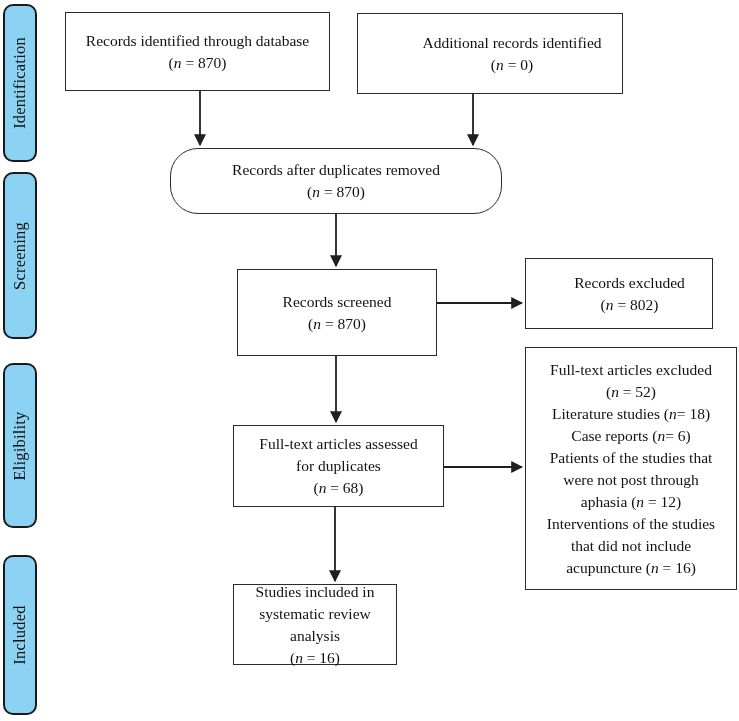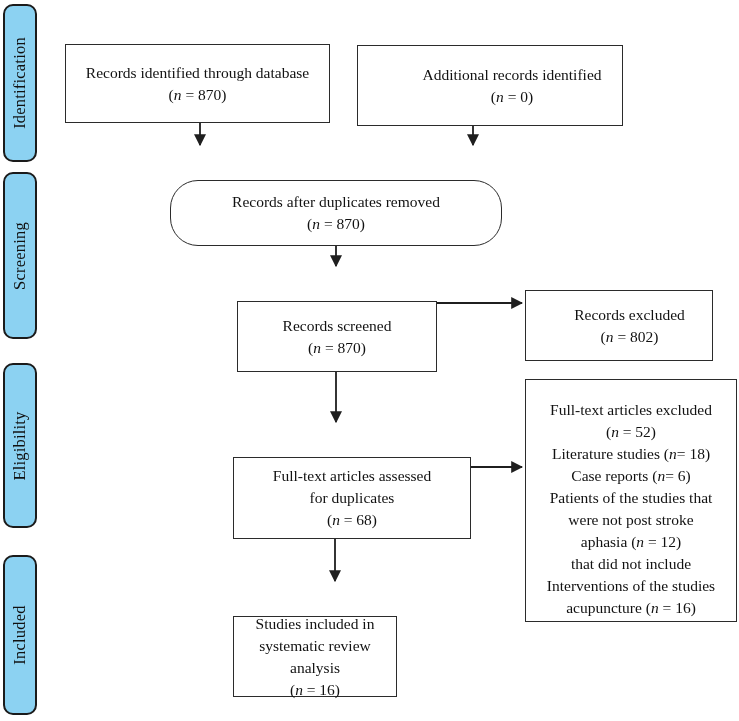--- a/index.html
+++ b/index.html
@@ -34,30 +34,29 @@
   
   .fbox{
     position:absolute;
     background:#ffffff;
     border:1.7px solid #2b2b2b;
     box-sizing:border-box;
     display:flex;flex-direction:column;justify-content:center;
     text-align:center;
     font-size:15.5px;line-height:22px;
     padding:2px 4px;
-    margin-top:32px;
   }
   .fbox i{font-style:italic;}
   .b0{left:65px;top:12px;width:265px;height:79px;}
   .b1{left:357px;top:13px;width:266px;height:81px;padding-left:48px;}
   .b2{left:170px;top:148px;width:332px;height:66px;border-radius:28px;}
-  .b3{left:237px;top:269px;width:200px;height:71px;}
+  .b3{left:237px;top:269px;width:200px;height:87px;}
   .b4{left:525px;top:258px;width:188px;height:71px;padding-left:25px;}
-  .b5{left:525px;top:347px;width:212px;height:243px;justify-content:flex-end;}
-  .b6{left:233px;top:425px;width:238px;height:82px;text-align:center;}
+  .b5{left:525px;top:347px;width:212px;height:243px;}
+  .b6{left:233px;top:425px;width:211px;height:82px;text-align:center;}
   .b7{left:233px;top:584px;width:164px;height:81px;}
   
   #arrows{position:absolute;left:0;top:0;width:739px;height:721px;pointer-events:none;}
   #arrows line{stroke:#1f1f1f;stroke-width:1.8;}
 </style>
 </head>
 <body>
 
 <div id="canvas">
 
@@ -108,24 +107,24 @@
   <div class="fbox b4">
       <div>Records excluded</div>
       <div>(<i>n</i> = 802)</div>
     </div>
   <div class="fbox b5">
       <div>Full-text articles excluded</div>
       <div>(<i>n</i> = 52)</div>
       <div>Literature studies (<i>n</i>= 18)</div>
       <div>Case reports (<i>n</i>= 6)</div>
       <div>Patients of the studies that</div>
-      <div>were not post stroke</div>
+      <div>were not post through</div>
       <div>aphasia (<i>n</i> = 12)</div>
+      <div>Interventions of the studies</div>
       <div>that did not include</div>
-      <div>Interventions of the studies</div>
       <div>acupuncture (<i>n</i> = 16)</div>
     </div>
   <div class="fbox b6">
       <div>Full-text articles assessed</div>
       <div>for duplicates</div>
       <div>(<i>n</i> = 68)</div>
     </div>
   <div class="fbox b7">
       <div>Studies included in</div>
       <div>systematic review analysis</div>

